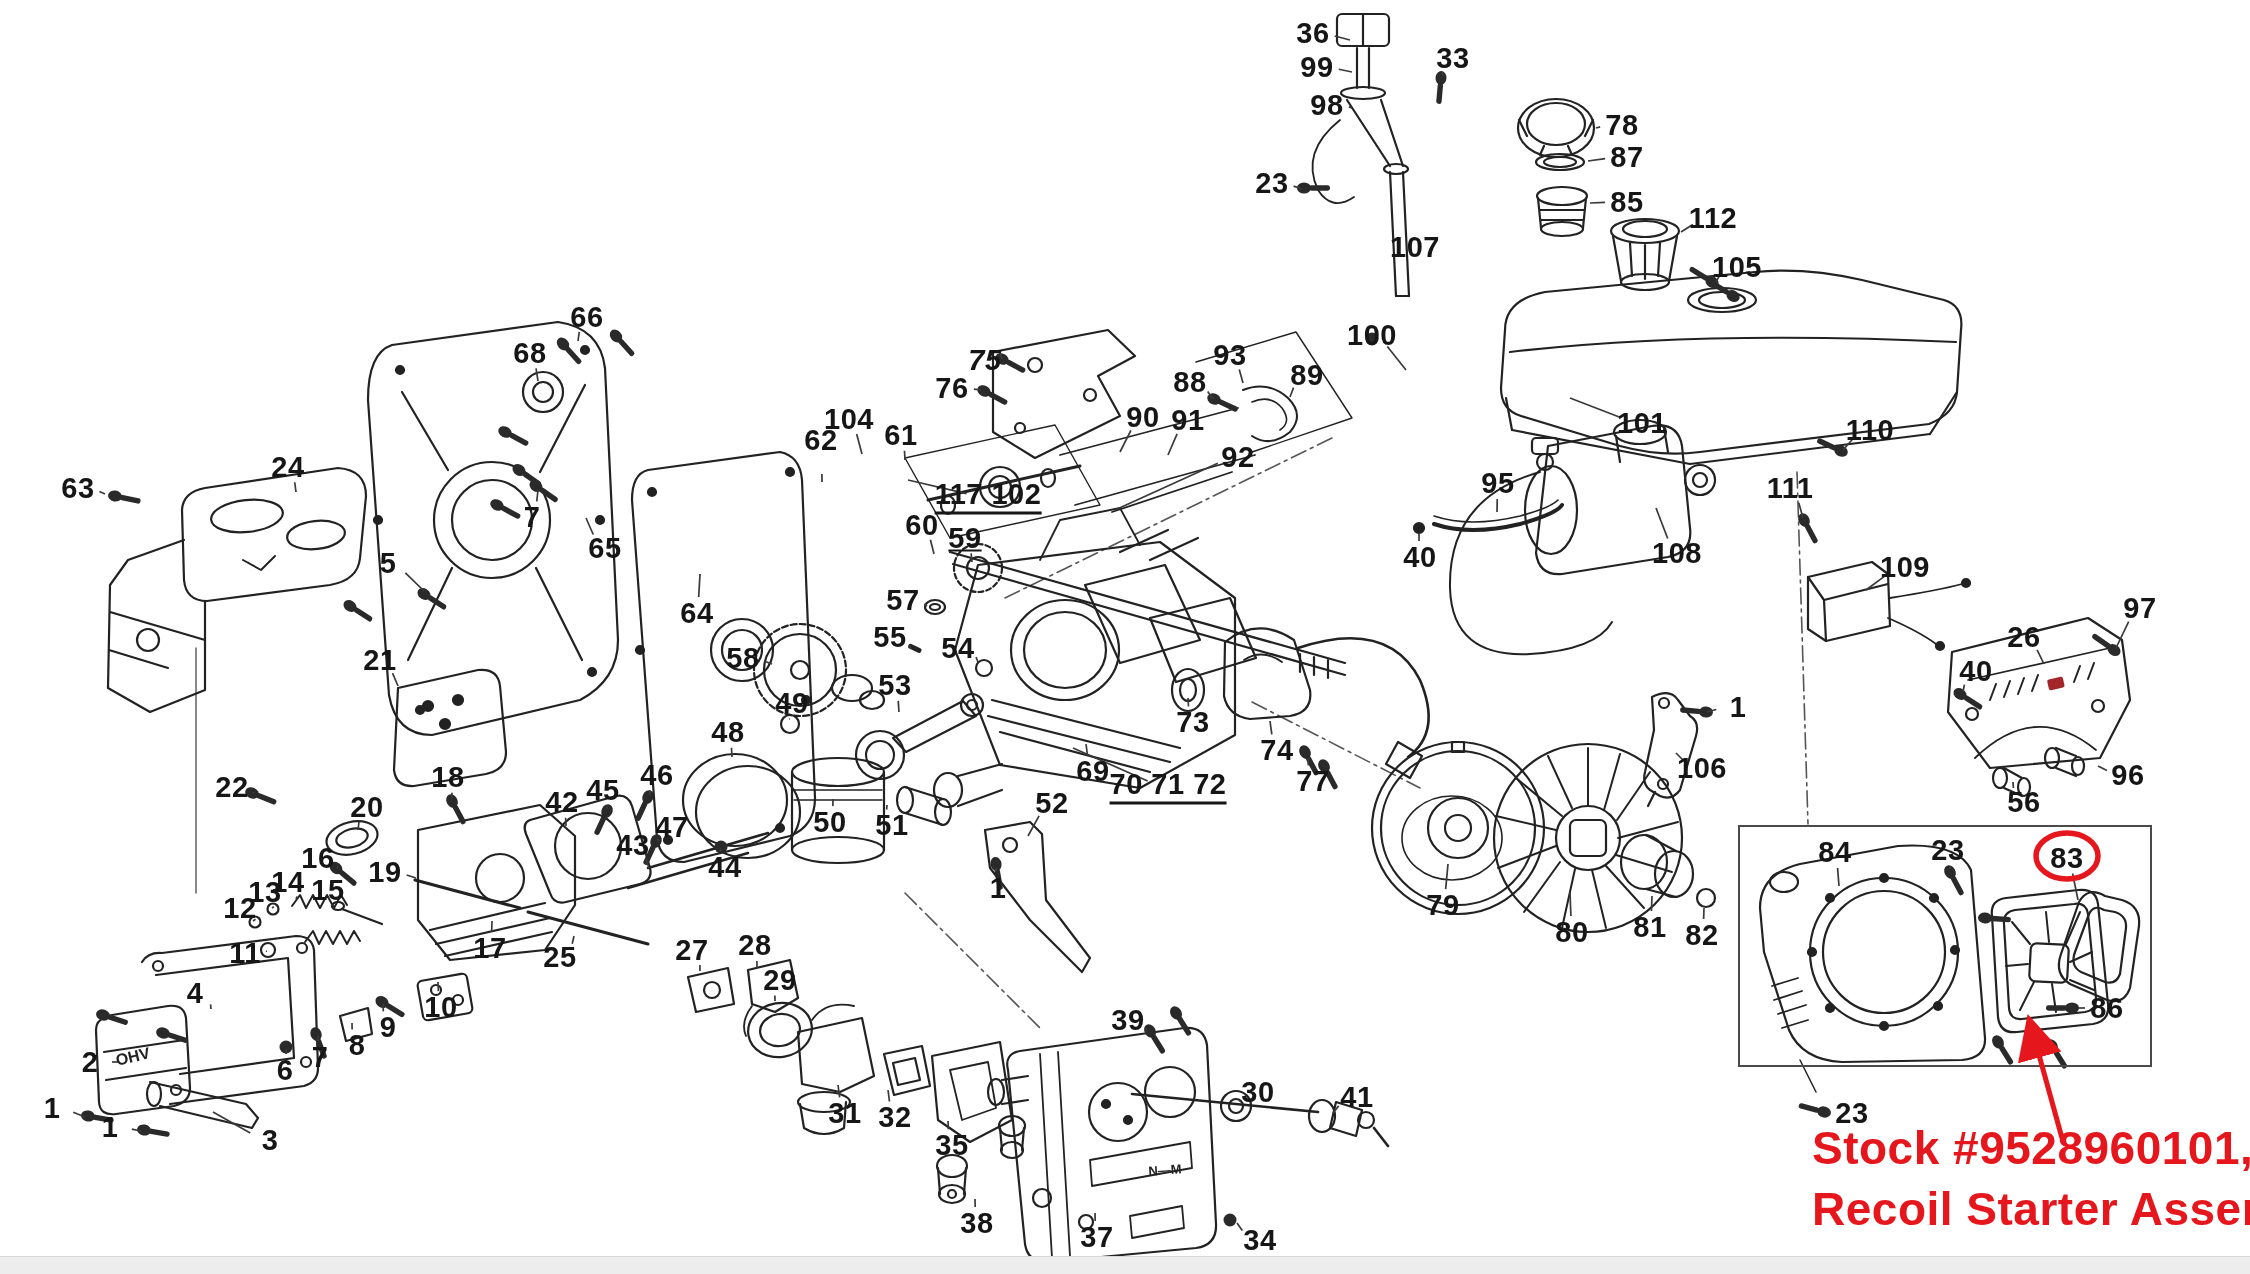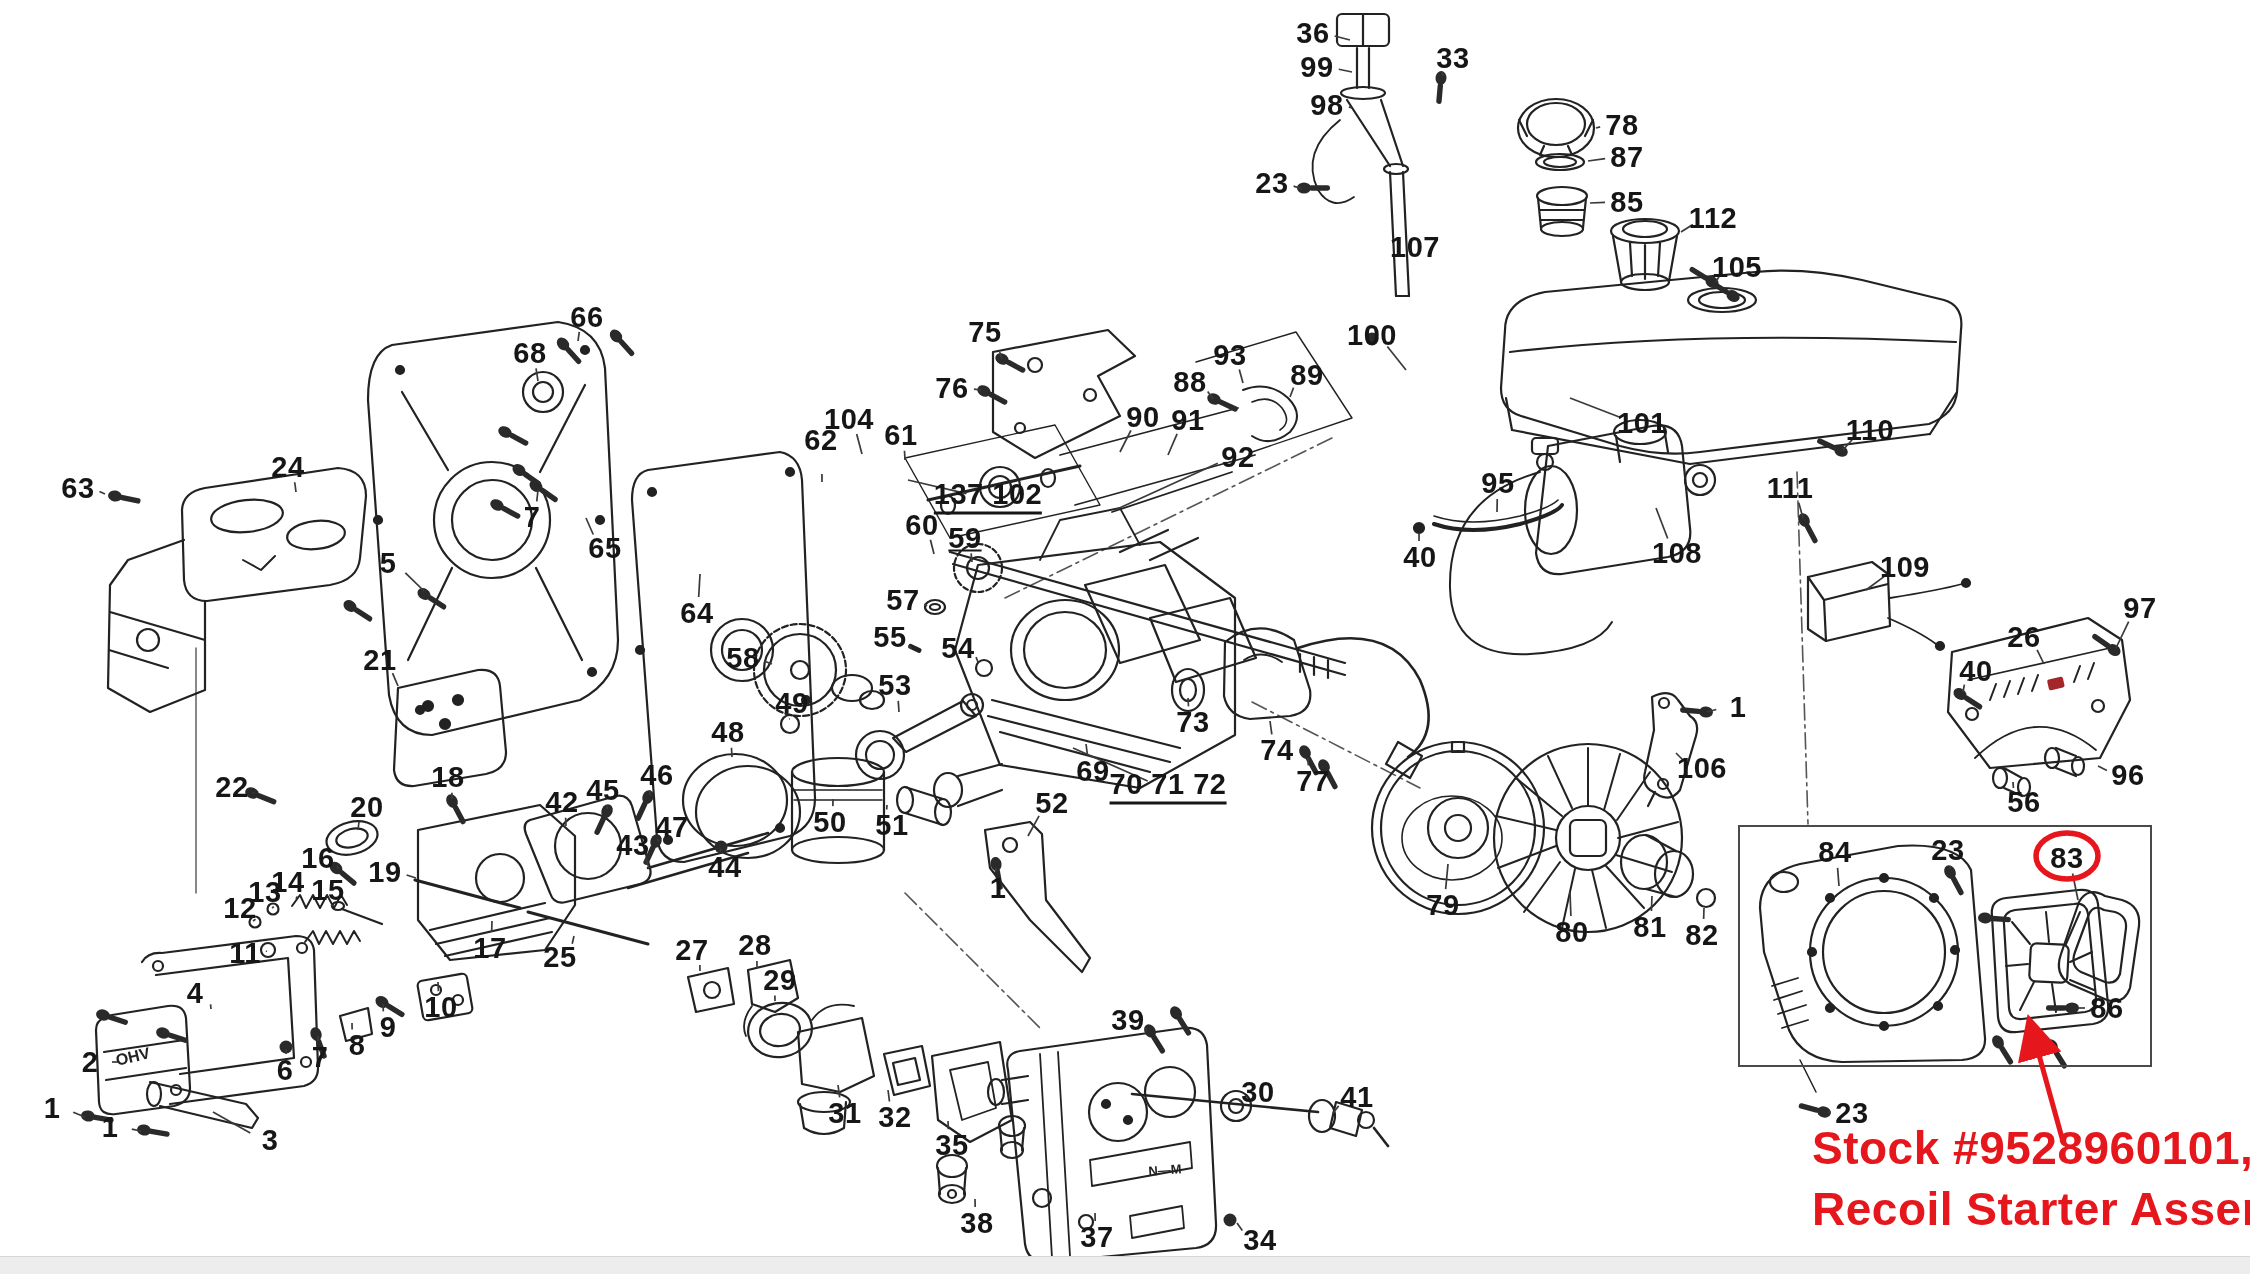--- a/index.html
+++ b/index.html
@@ -662,31 +662,31 @@
       <span class="plabel" style="left: 1677px; top: 553px;">108</span>
       <span class="plabel" style="left: 1905px; top: 567px;">109</span>
       <span class="plabel" style="left: 1870px; top: 430px;">110</span>
       <span class="plabel" style="left: 1790px; top: 488px;">111</span>
       <span class="plabel" style="left: 1230px; top: 355px;">93</span>
       <span class="plabel" style="left: 1190px; top: 382px;">88</span>
       <span class="plabel" style="left: 1307px; top: 375px;">89</span>
       <span class="plabel" style="left: 1143px; top: 417px;">90</span>
       <span class="plabel" style="left: 1188px; top: 420px;">91</span>
       <span class="plabel" style="left: 1238px; top: 457px;">92</span>
-      <span class="plabel" style="left: 985px; top: 332px;">75</span>
+      <span class="plabel" style="left: 985px; top: 360px; font-style: italic;">75</span>
       <span class="plabel" style="left: 952px; top: 388px;">76</span>
       <span class="plabel" style="left: 587px; top: 317px;">66</span>
       <span class="plabel" style="left: 530px; top: 353px;">68</span>
       <span class="plabel" style="left: 532px; top: 517px;">7</span>
       <span class="plabel" style="left: 605px; top: 548px;">65</span>
       <span class="plabel" style="left: 697px; top: 613px;">64</span>
       <span class="plabel" style="left: 849px; top: 419px;">104</span>
       <span class="plabel" style="left: 901px; top: 435px;">61</span>
       <span class="plabel" style="left: 821px; top: 440px; text-align: center;">62</span>
-      <span class="plabel u" style="left: 988px; top: 497px;">137 102</span>
+      <span class="plabel u" style="left: 988px; top: 497px;">117 102</span>
       <span class="plabel" style="left: 922px; top: 525px;">60</span>
       <span class="plabel" style="left: 965px; top: 538px; text-decoration: underline;">59</span>
       <span class="plabel" style="left: 903px; top: 600px;">57</span>
       <span class="plabel" style="left: 890px; top: 637px;">55</span>
       <span class="plabel" style="left: 958px; top: 648px;">54</span>
       <span class="plabel" style="left: 895px; top: 685px;">53</span>
       <span class="plabel" style="left: 743px; top: 658px;">58</span>
       <span class="plabel" style="left: 78px; top: 488px;">63</span>
       <span class="plabel" style="left: 288px; top: 467px;">24</span>
       <span class="plabel" style="left: 388px; top: 563px;">5</span>

